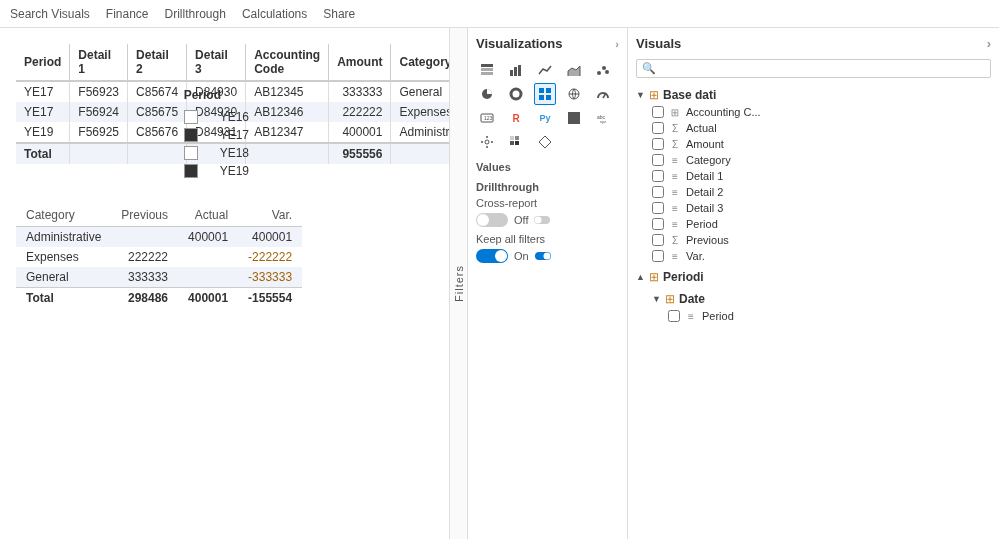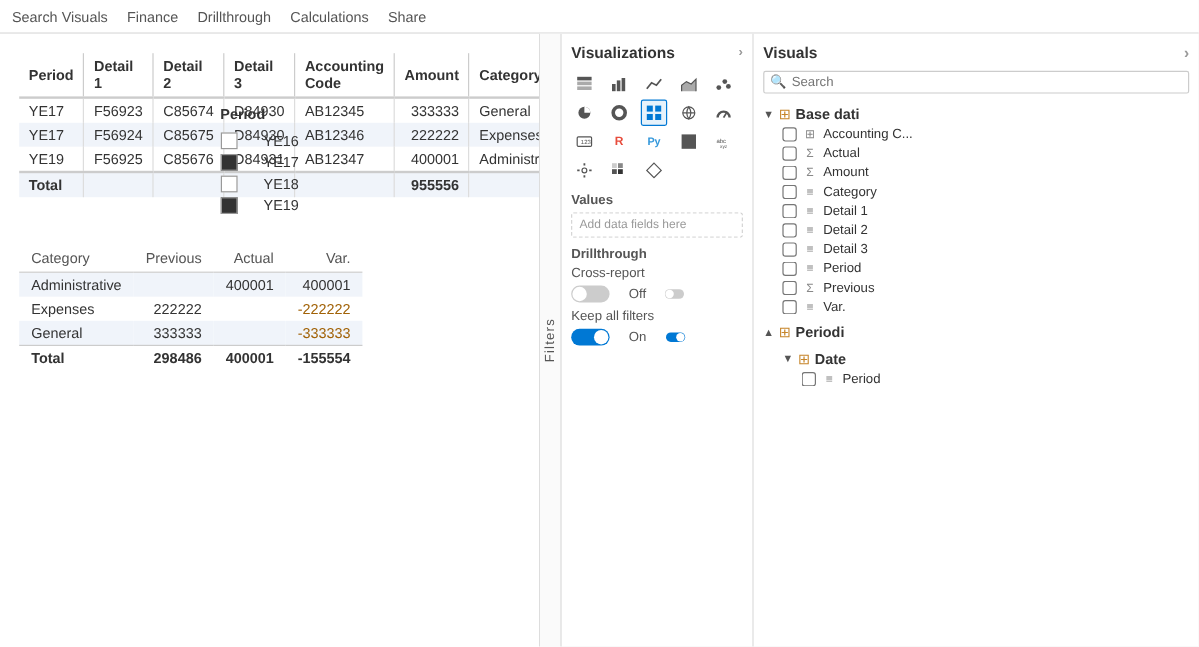--- a/index.html
+++ b/index.html
@@ -218,21 +218,21 @@
       color: #999;
       border-radius: 2px;
       margin-bottom: 6px;
     }
 
     
     .drillthrough-section { margin-top: 8px; }
     .toggle-row {
       display: flex;
       align-items: center;
-      gap: 16px;
+      gap: 6px;
       margin: 4px 0;
     }
     .toggle-label { font-size: 11px; color: #555; }
     .toggle-track {
       width: 32px;
       height: 14px;
       border-radius: 7px;
       position: relative;
       cursor: pointer;
     }
@@ -562,21 +562,20 @@
             </svg>
         </div>
         <div class="viz-icon-btn">
           <svg width="14" height="14" viewBox="0 0 14 14">
               <polygon points="7,1 13,7 7,13 1,7" fill="none" stroke="#555" stroke-width="1"></polygon>
             </svg>
         </div>
       </div>
 
       <div class="section-label">Values</div>
-      <div class="add-field-box">Add data fields here</div>
 
       <div class="drillthrough-section">
         <div class="section-label">Drillthrough</div>
         <div class="toggle-label">Cross-report</div>
         <div class="toggle-row">
           <div class="toggle-track off">
             <div class="toggle-thumb"></div>
           </div>
           <span class="toggle-label">Off</span>
           <svg width="18" height="10" viewBox="0 0 18 10">
@@ -601,21 +600,20 @@
     </div>
 
     <div class="fields-panel">
       <div class="fields-panel-header">
         <span>Visuals</span>
         <span style="color:#999; cursor:pointer;">›</span>
       </div>
 
       <div class="search-box">
         <span class="search-icon">🔍</span>
-        <input type="text" placeholder="Search" style="">
       </div>
 
       <div class="field-group">
         <div class="field-group-header">
           <span class="chevron">▼</span>
           <span class="db-icon">⊞</span>
           <span class="label">Base dati</span>
         </div>
 
         <div class="field-item">

